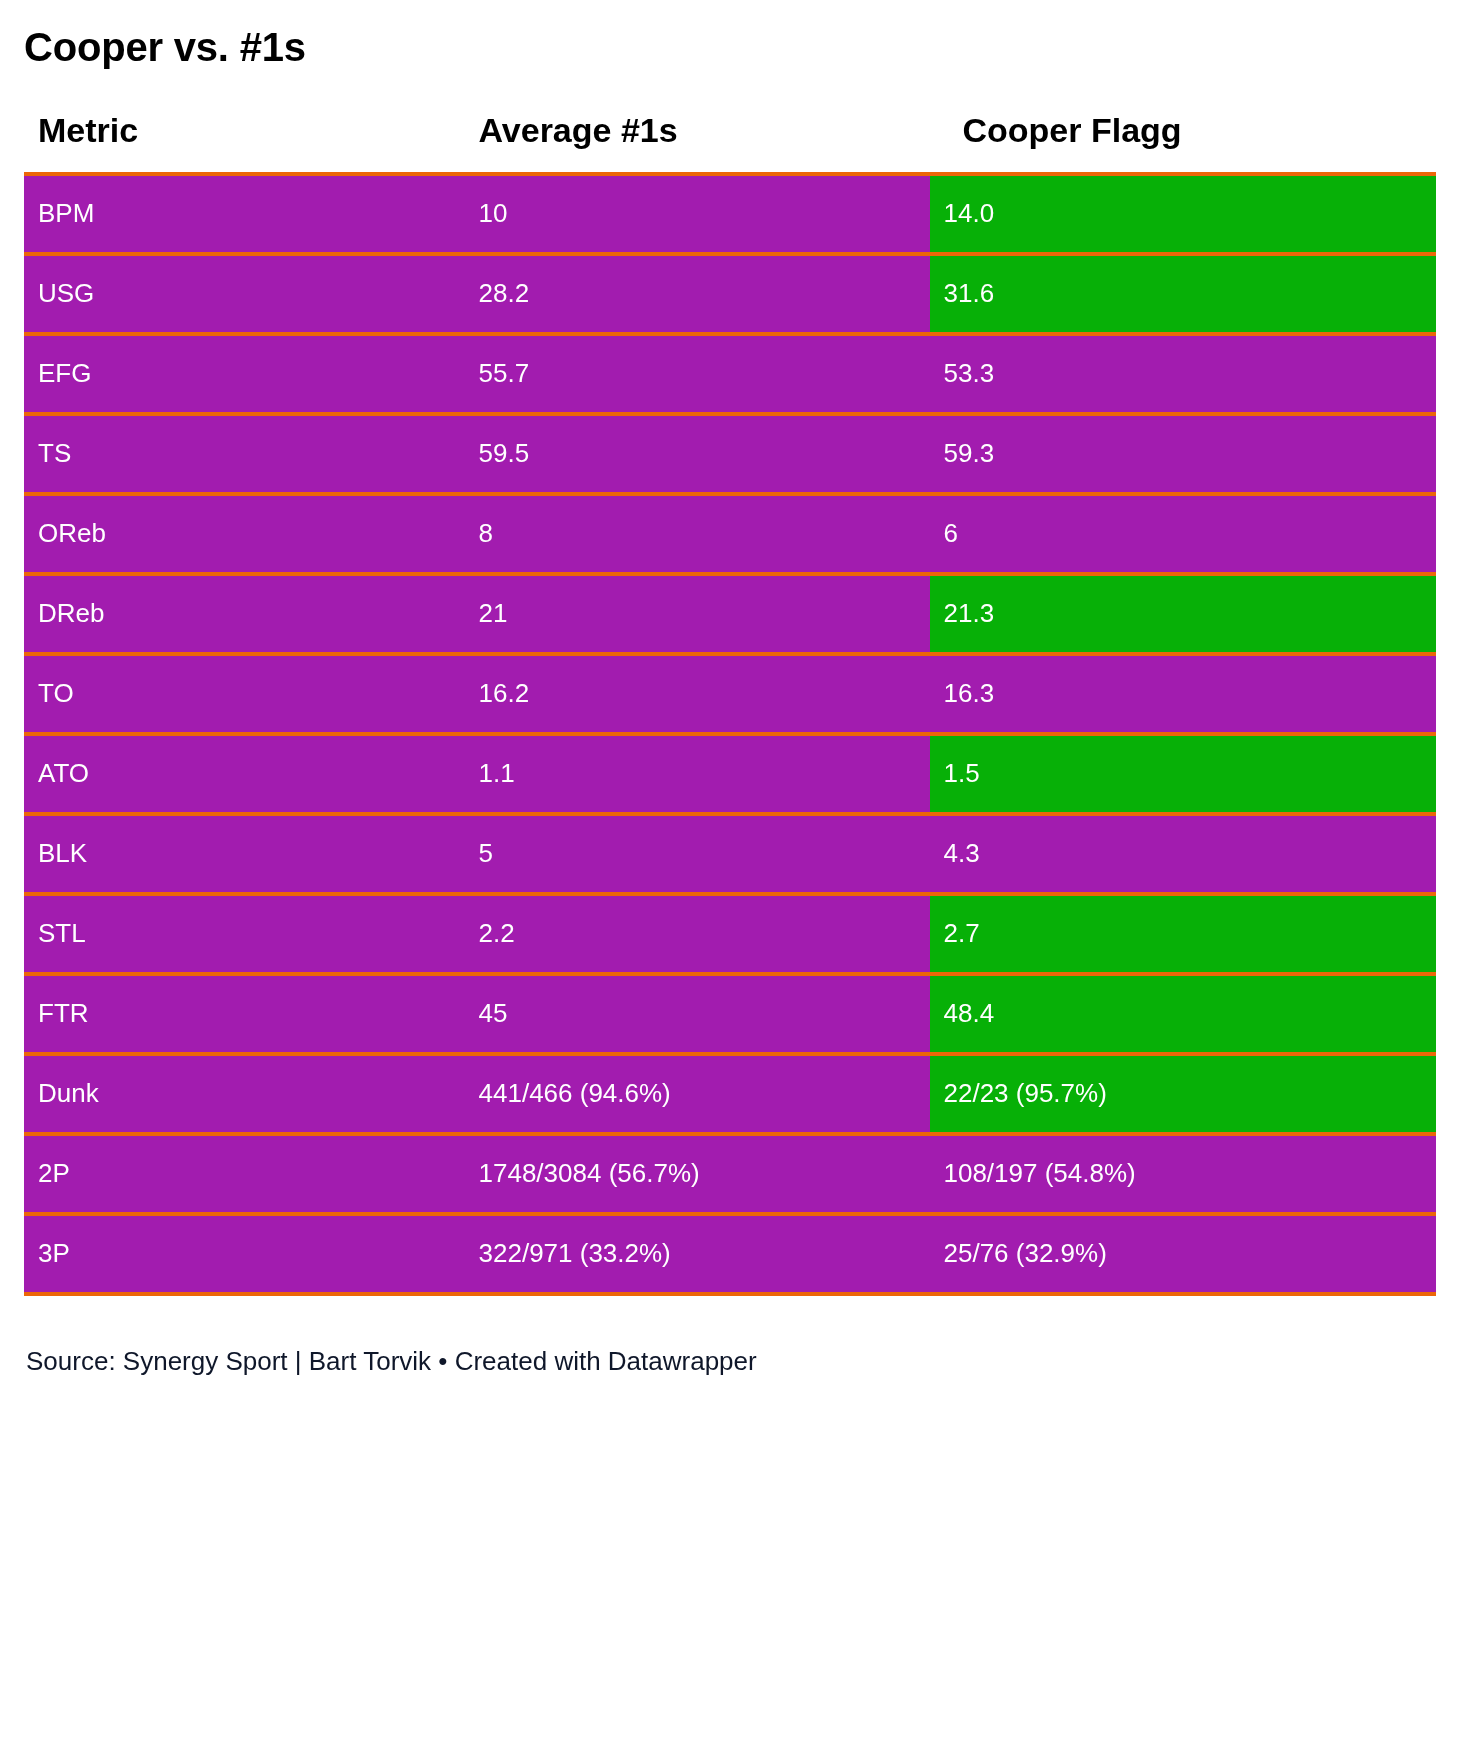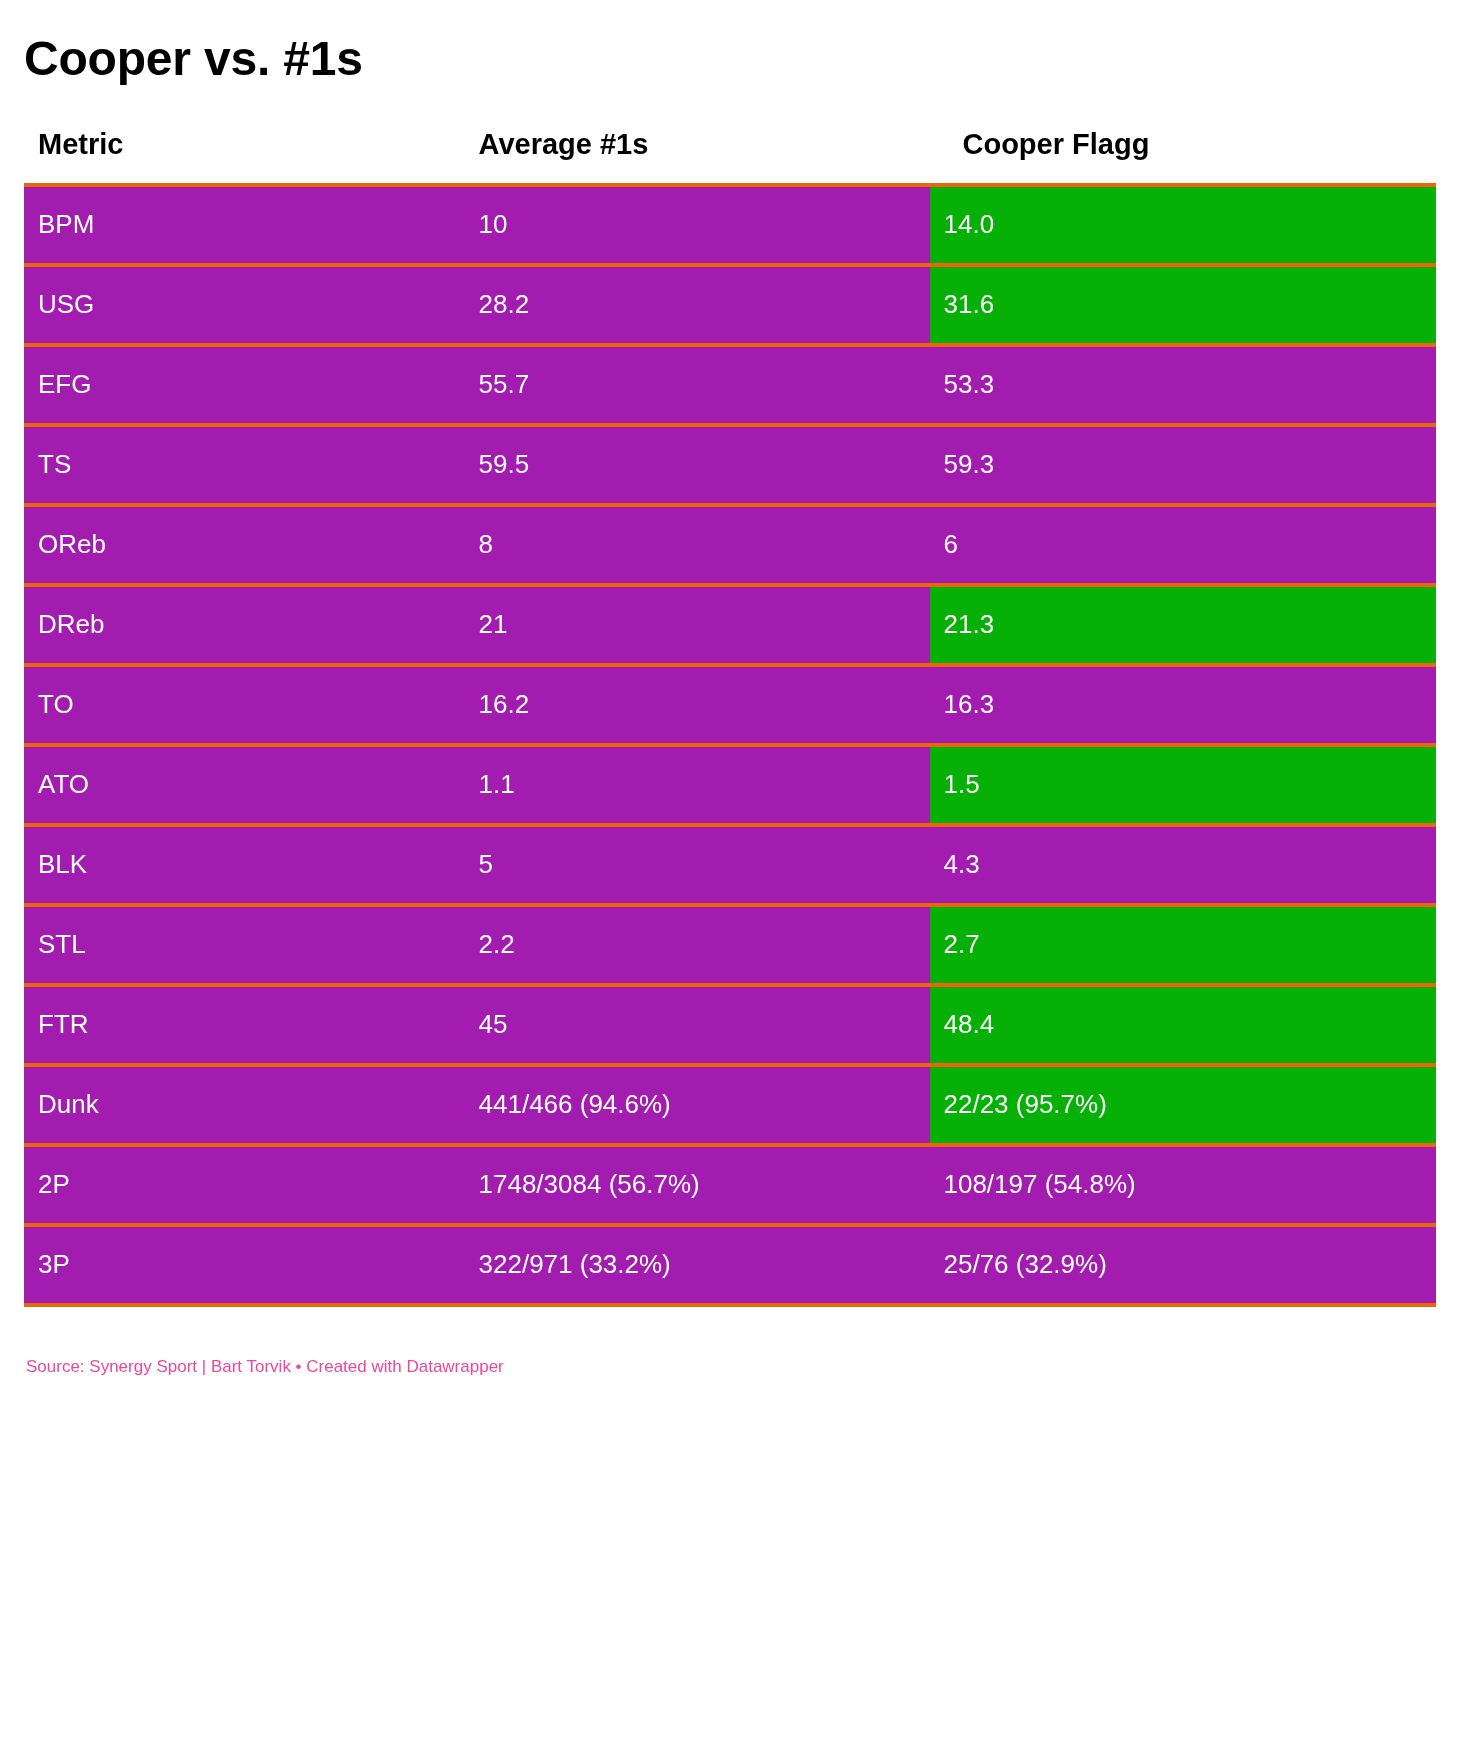--- a/index.html
+++ b/index.html
@@ -17,46 +17,46 @@
 
   .page {
     position: relative;
     width: 1460px;
     height: 1747px;
     box-sizing: border-box;
     padding: 0 24px;
   }
 
   .chart-title {
-    font-size: 48px;
+    font-size: 40px;
     font-weight: bold;
     color: #000000;
     letter-spacing: -0.2px;
-    padding-top: 33px;
+    padding-top: 25px;
     line-height: 1.1;
     margin: 0;
   }
 
   .table-wrap {
     margin-top: 42px;
   }
 
   table.stat-table {
     width: 100%;
     border-collapse: collapse;
     table-layout: fixed;
   }
 
   table.stat-table col.col-metric  { width: 31.2%; }
   table.stat-table col.col-avg     { width: 33.0%; }
   table.stat-table col.col-cooper  { width: 35.8%; }
 
   thead th {
     text-align: left;
-    font-size: 29px;
+    font-size: 34px;
     font-weight: bold;
     color: #000000;
     padding: 0 0 22px 14px;
     vertical-align: bottom;
     background: #ffffff;
   }
   thead th.th-cooper { padding-left: 32px; }
 
   tbody tr { height: 80px; }
 
@@ -78,22 +78,22 @@
   tbody td.hl {
     background: #07b007;
   }
 
   tbody tr:last-child td {
     border-bottom: 4px solid #ec6608;
   }
 
   .source-note {
     margin-top: 50px;
-    font-size: 17px;
-    color: #ec4899;
+    font-size: 26px;
+    color: #0f172a;
     padding-left: 2px;
   }
 </style>
 </head>
 <body>
 
 <div class="page">
 
   <h1 class="chart-title">Cooper vs. #1s</h1>
 

